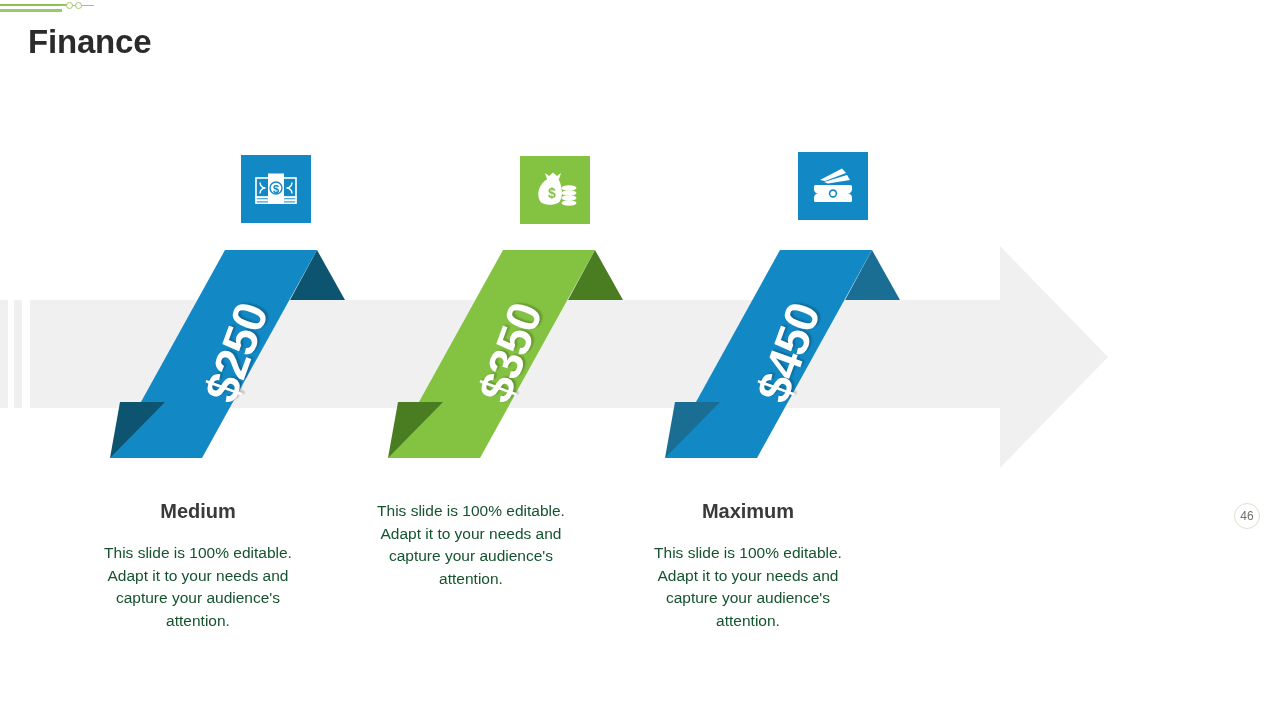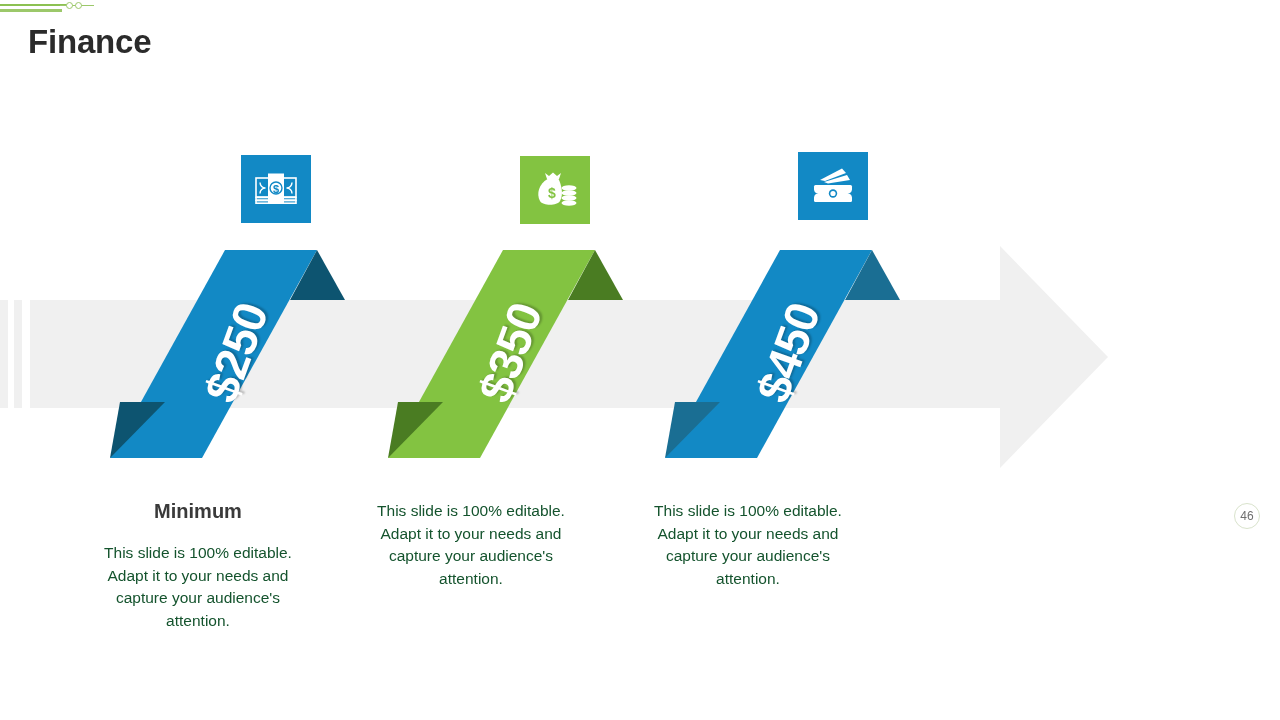--- a/index.html
+++ b/index.html
@@ -202,21 +202,21 @@
   <div class="ribbon" style="left:110px; top:250px;">
     <svg width="245" height="215" viewBox="0 0 245 215">
       <polygon points="207,0 115,0 0,208 92,208" fill="#1289c5"></polygon>
       <polygon points="207,0 235,50 180,50" fill="#0d5470"></polygon>
       <polygon points="0,208 10,152 55,152" fill="#0d5470"></polygon>
     </svg>
   </div>
   <div class="ribbon-label" style="left:156px; top:325px; width:160px; text-align:center;">$250</div>
 
   <div class="caption" style="left:83px; top:500px;">
-    <div class="caption-title">Minimum</div>
+    <div class="caption-title">Medium</div>
     <div class="caption-body">This slide is 100% editable. Adapt it to your needs and capture your audience's attention.</div>
   </div>
 
   <div class="icon-box" style="left:520px; top:156px; background:#83c341;">
     <span>
       <svg width="44" height="36" viewBox="0 0 44 36">
         <path d="M14 7 L12 1 L16 4 L20 0.5 L24 4 L28 1 L26 7 Z" fill="#ffffff"></path>
         <path d="M14.5 7 C6 12 3 22 7 29 C10 34 24 34 27 29 C31 22 28 12 25.5 7 Z" fill="#ffffff"></path>
         <text x="19" y="26" font-size="14" font-family="Liberation Sans, sans-serif" fill="#83c341" text-anchor="middle" font-weight="bold">$</text>
         <g fill="#ffffff">
@@ -259,18 +259,19 @@
   <div class="ribbon" style="left:665px; top:250px;">
     <svg width="245" height="215" viewBox="0 0 245 215">
       <polygon points="207,0 115,0 0,208 92,208" fill="#1289c5"></polygon>
       <polygon points="207,0 235,50 180,50" fill="#1a6e93"></polygon>
       <polygon points="0,208 10,152 55,152" fill="#1a6e93"></polygon>
     </svg>
   </div>
   <div class="ribbon-label" style="left:708px; top:325px; width:160px; text-align:center;">$450</div>
 
   <div class="caption" style="left:633px; top:500px;">
+    <div class="caption-title">Maximum</div>
     <div class="caption-body">This slide is 100% editable. Adapt it to your needs and capture your audience's attention.</div>
   </div>
 
   <div class="page-number">46</div>
 
 </div>
 
 </body></html>

